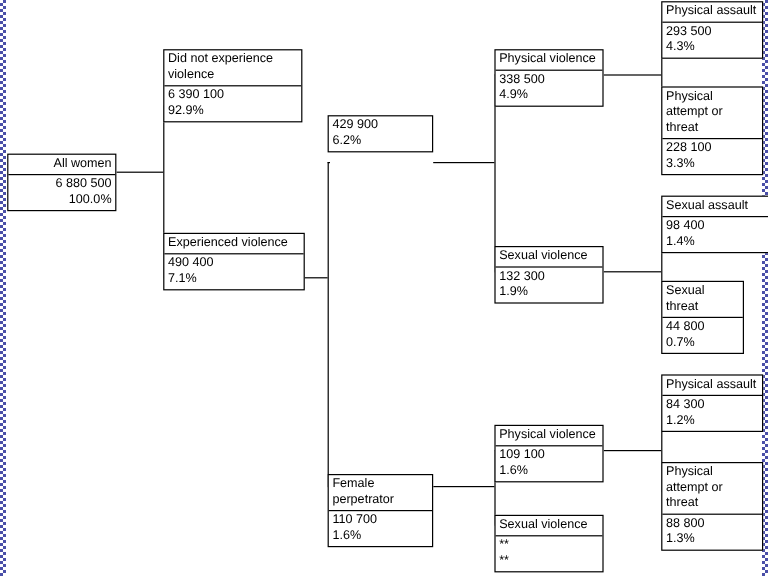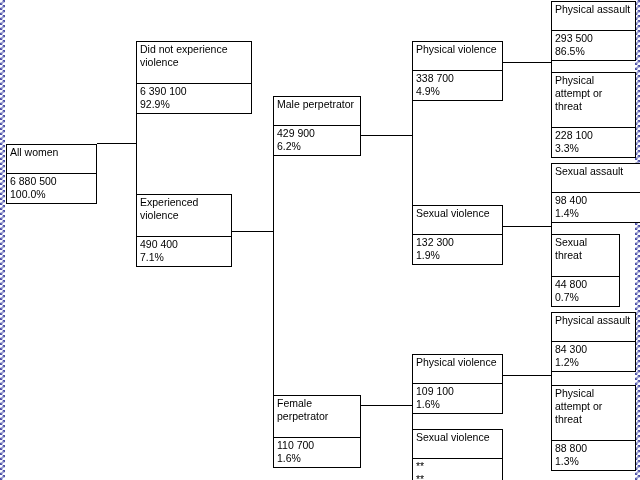--- a/index.html
+++ b/index.html
@@ -49,21 +49,21 @@
     position: absolute;
     box-sizing: border-box;
     border: 1px solid #000000;
     background: #ffffff;
     font-size: 10.5px;
     line-height: 13px;
     color: #000000;
     padding: 0;
   }
   .node .title {
-    padding: 1px 3px 14px 3px;
+    padding: 1px 3px 2px 3px;
     border-bottom: 1px solid #000000;
     white-space: pre-line;
   }
   .node .body {
     padding: 1px 3px 2px 3px;
   }
   .node .body div {
     white-space: pre;
   }
 </style>
@@ -103,81 +103,80 @@
   <div class="line h" style="left:361px; top:405px; width:51px;"></div>
   <div class="line v" style="left:412px; top:375px; height:62px;"></div>
   <div class="line h" style="left:412px; top:375px; width:2px;"></div>
   <div class="line h" style="left:412px; top:437px; width:2px;"></div>
 
   <div class="line h" style="left:503px; top:375px; width:48px;"></div>
   <div class="line v" style="left:551px; top:330px; height:79px;"></div>
   <div class="line h" style="left:551px; top:330px; width:2px;"></div>
   <div class="line h" style="left:551px; top:409px; width:2px;"></div>
 
-  <div class="node" style="left:6px; top:144px; width:91px;">
+  <div class="node" style="left:6px; top:128px; width:91px;text-align:right;">
     <div class="title">All women</div>
     <div class="body">
       <div>6 880 500</div>
       <div>100.0%</div>
     </div>
   </div>
 
   <div class="node" style="left:136px; top:41px; width:116px;">
     <div class="title">Did not experience violence</div>
     <div class="body">
       <div>6 390 100</div>
       <div>92.9%</div>
     </div>
   </div>
 
-  <div class="node" style="left:136px; top:194px; width:96px;">
+  <div class="node" style="left:136px; top:194px; width:118px;">
     <div class="title">Experienced violence</div>
     <div class="body">
       <div>490 400</div>
       <div>7.1%</div>
     </div>
   </div>
 
   <div class="node" style="left:273px; top:96px; width:88px;">
-    <div class="title">Male perpetrator</div>
     <div class="body">
       <div>429 900</div>
       <div>6.2%</div>
     </div>
   </div>
 
   <div class="node" style="left:273px; top:395px; width:88px;">
     <div class="title">Female perpetrator</div>
     <div class="body">
       <div>110 700</div>
       <div>1.6%</div>
     </div>
   </div>
 
   <div class="node" style="left:412px; top:41px; width:91px;">
     <div class="title">Physical violence</div>
     <div class="body">
-      <div>338 700</div>
+      <div>338 500</div>
       <div>4.9%</div>
     </div>
   </div>
 
   <div class="node" style="left:412px; top:205px; width:91px;">
     <div class="title">Sexual violence</div>
     <div class="body">
       <div>132 300</div>
       <div>1.9%</div>
     </div>
   </div>
 
   <div class="node" style="left:551px; top:1px; width:85px;">
     <div class="title">Physical assault</div>
     <div class="body">
       <div>293 500</div>
-      <div>86.5%</div>
+      <div>4.3%</div>
     </div>
   </div>
 
   <div class="node" style="left:551px; top:72px; width:85px;">
     <div class="title">Physical attempt or threat</div>
     <div class="body">
       <div>228 100</div>
       <div>3.3%</div>
     </div>
   </div>

